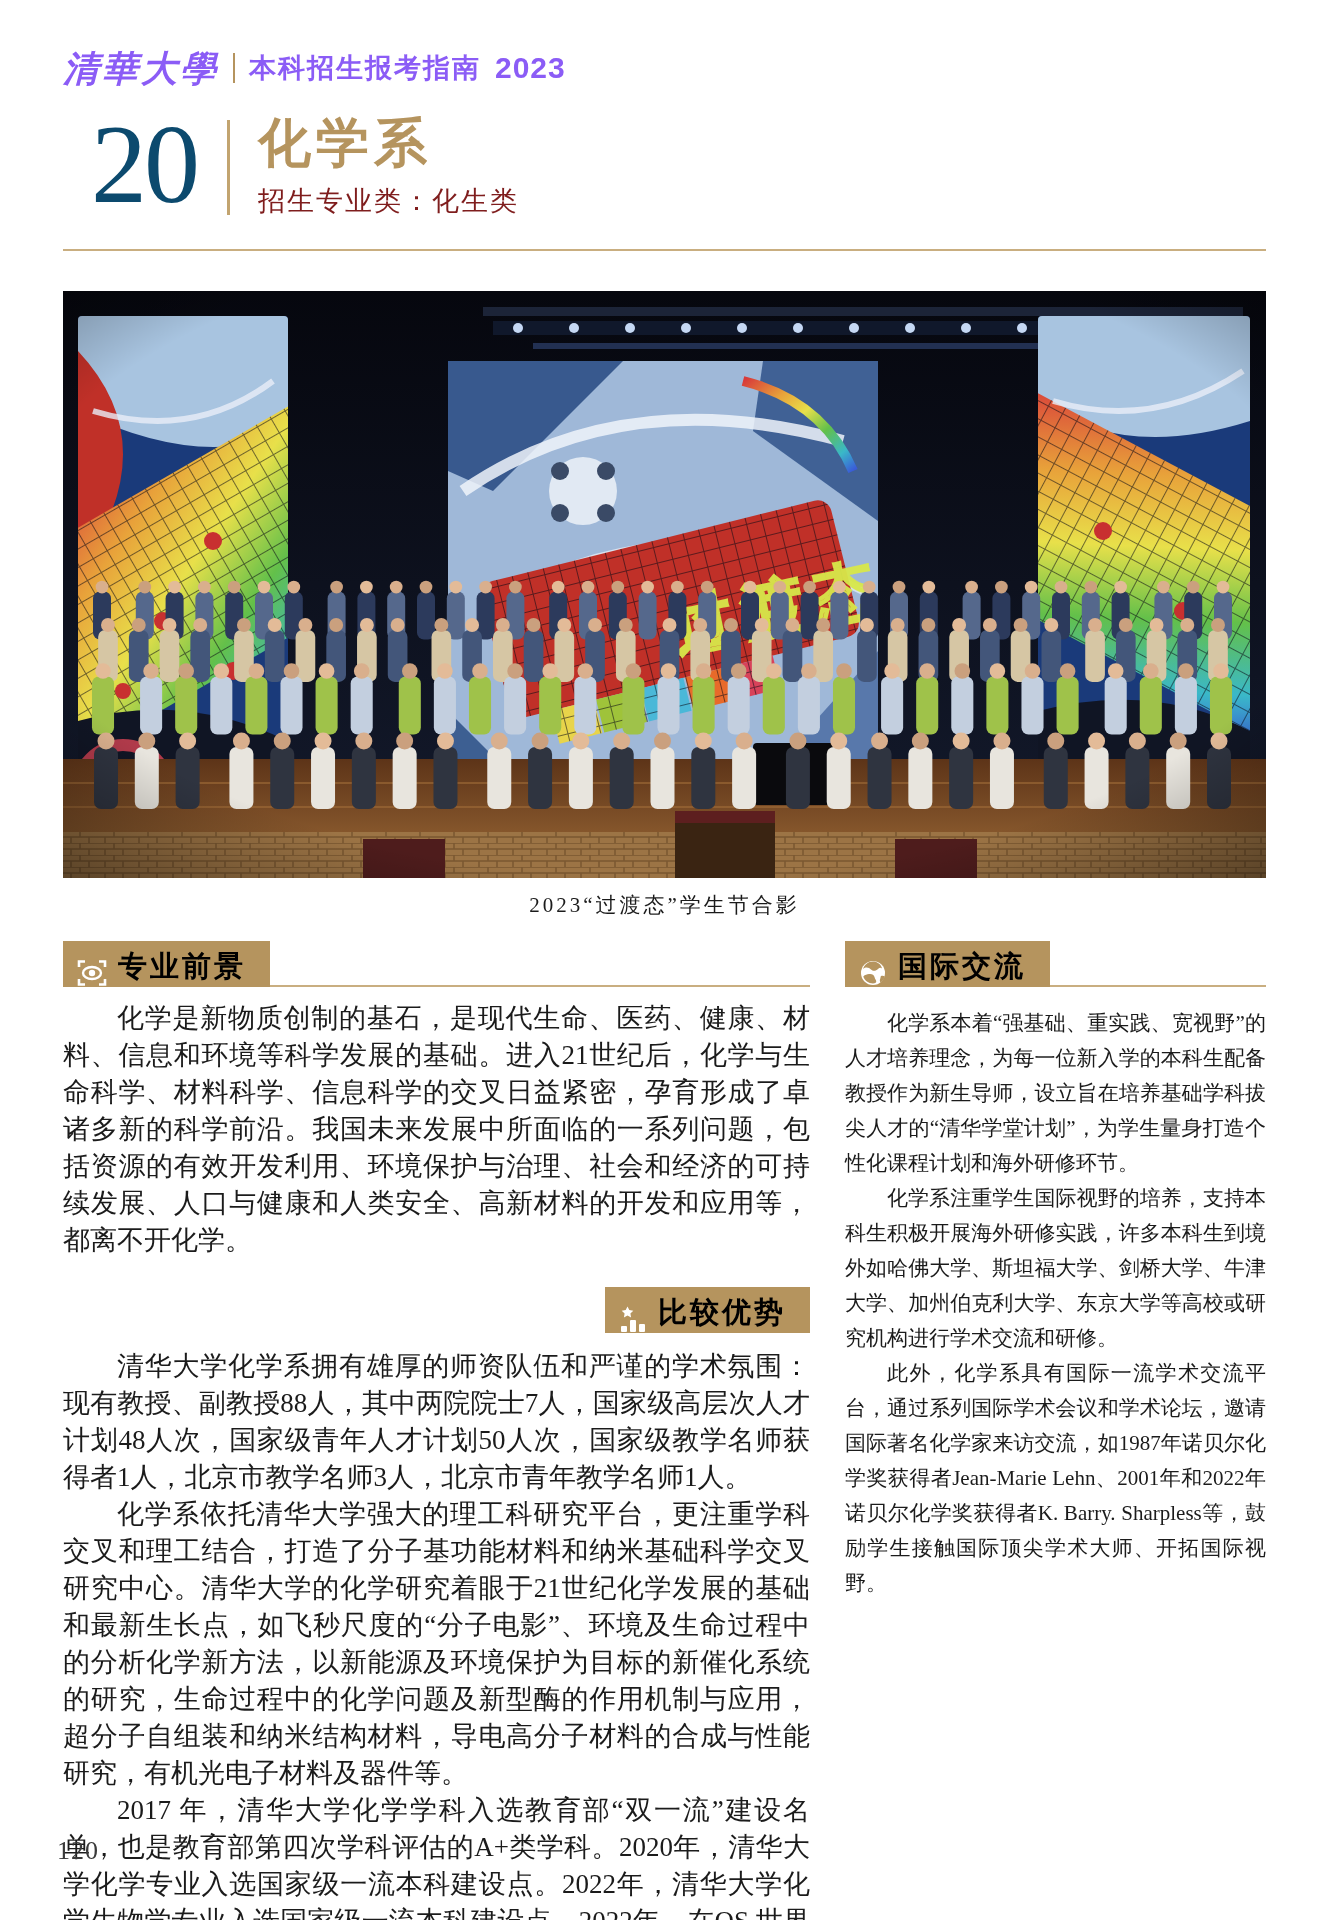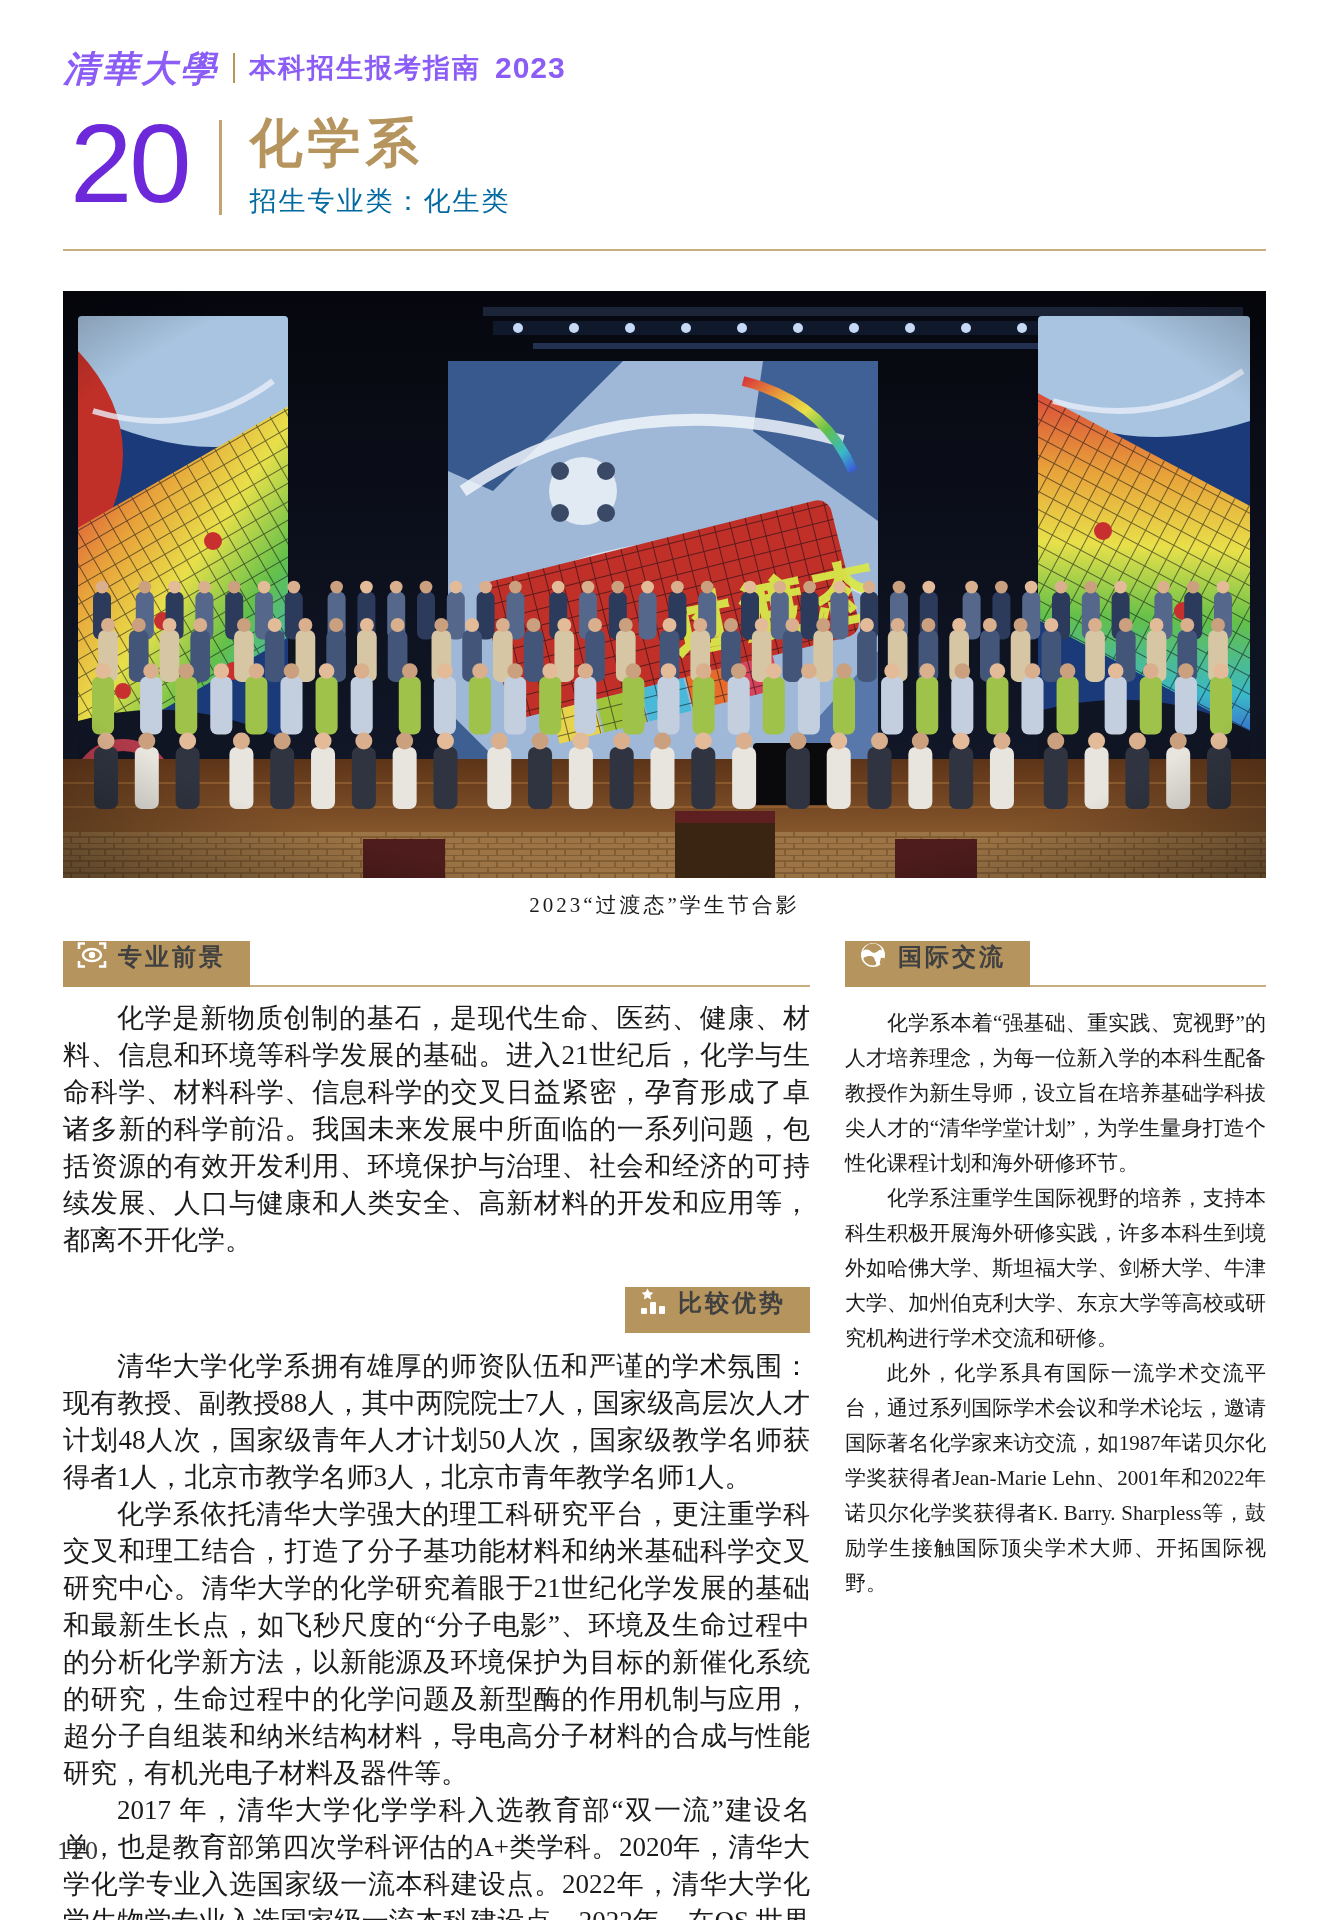--- a/index.html
+++ b/index.html
@@ -8,43 +8,43 @@
 
   
   .hdr{position:absolute;left:63px;top:50px;display:flex;align-items:center;gap:14px;color:#8b5cf6;}
   .logo{font-family:"DejaVu Serif",serif;font-style:italic;font-weight:bold;font-size:36px;letter-spacing:3px;line-height:1;}
   .hdr-div{width:2px;height:30px;background:#b5945e;}
   .guide{font-family:"Liberation Sans",sans-serif;font-weight:bold;font-size:27px;letter-spacing:2px;line-height:1;}
   .hdr-year{font-family:"Liberation Sans",sans-serif;font-weight:bold;font-size:30px;line-height:1;letter-spacing:1px;}
 
   
   .chapter{position:absolute;left:70px;top:112px;display:flex;}
-  .chap-num{font-family:Liberation Sans, sans-serif;font-size:112px;line-height:104px;color:#6d28d9;letter-spacing:-3px;}
+  .chap-num{font-family:Liberation Serif, serif;font-size:112px;line-height:104px;color:#0c4a6e;letter-spacing:-3px;margin-left:21px;}
   .chap-div{width:3px;background:#c2a470;margin:8px 28px 4px 30px;}
   .chap-text{padding-top:4px;}
   .chap-title{font-family:"Liberation Sans",sans-serif;font-weight:bold;font-size:53px;color:#b5945e;letter-spacing:5px;line-height:1;}
-  .chap-sub{font-family:"Liberation Sans",sans-serif;font-size:27px;color:#0369a1;margin-top:14px;letter-spacing:2px;}
+  .chap-sub{font-family:"Liberation Sans",sans-serif;font-size:27px;color:#7f1d1d;margin-top:14px;letter-spacing:2px;}
 
   .top-rule{position:absolute;left:63px;top:249px;width:1203px;height:2px;background:#c9ae80;}
 
   
   .photo{position:absolute;left:63px;top:291px;width:1203px;height:587px;background:#0a0c14;}
   .photo svg{display:block;width:100%;height:100%;}
   .caption{position:absolute;left:63px;top:891px;width:1203px;text-align:center;font-size:21px;
            letter-spacing:3px;color:#1b1b1b;}
 
   
   .cols{position:absolute;left:63px;top:941px;width:1203px;display:flex;gap:35px;}
   .col-l{width:747px;}
   .col-r{width:421px;}
   .sec-head{display:flex;align-items:flex-end;}
   .sec-head.gap{margin-top:28px;flex-direction:column;}
-  .badge{display:flex;align-items:flex-start;gap:11px;background:#b5945e;color:#404040;height:46px;
+  .badge{display:flex;align-items:flex-end;gap:11px;background:#b5945e;color:#000000;height:46px;
          padding:0 24px 0 14px;font-family:"Liberation Sans",sans-serif;font-weight:bold;
-         font-size:24px;letter-spacing:3px;white-space:nowrap;}
+         font-size:29px;letter-spacing:3px;white-space:nowrap;}
   .sec-rule{flex:1;border-bottom:2px solid #c9ae80;}
   .badge svg{display:block;}
   .col-l p{margin:0;font-size:27px;line-height:37px;text-align:justify;text-indent:2em;}
   .col-l .sec-body{margin-top:13px;}
   .col-r p{margin:0;font-size:21px;line-height:35px;text-align:justify;text-indent:2em;}
   .col-r .sec-body{margin-top:19px;}
 
   .pageno{position:absolute;left:57px;top:1836px;font-size:26px;color:#3a3a3a;letter-spacing:1px;}
 </style>
 </head>

